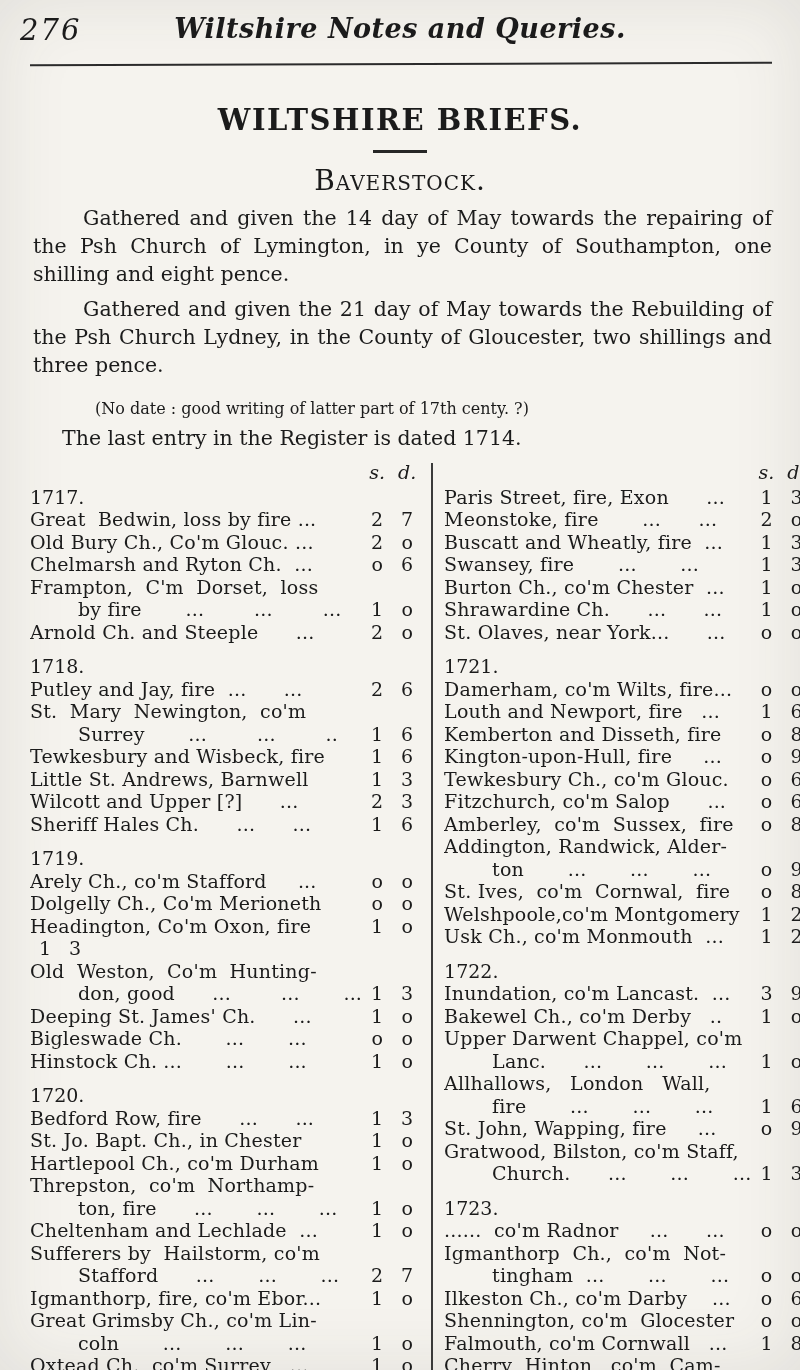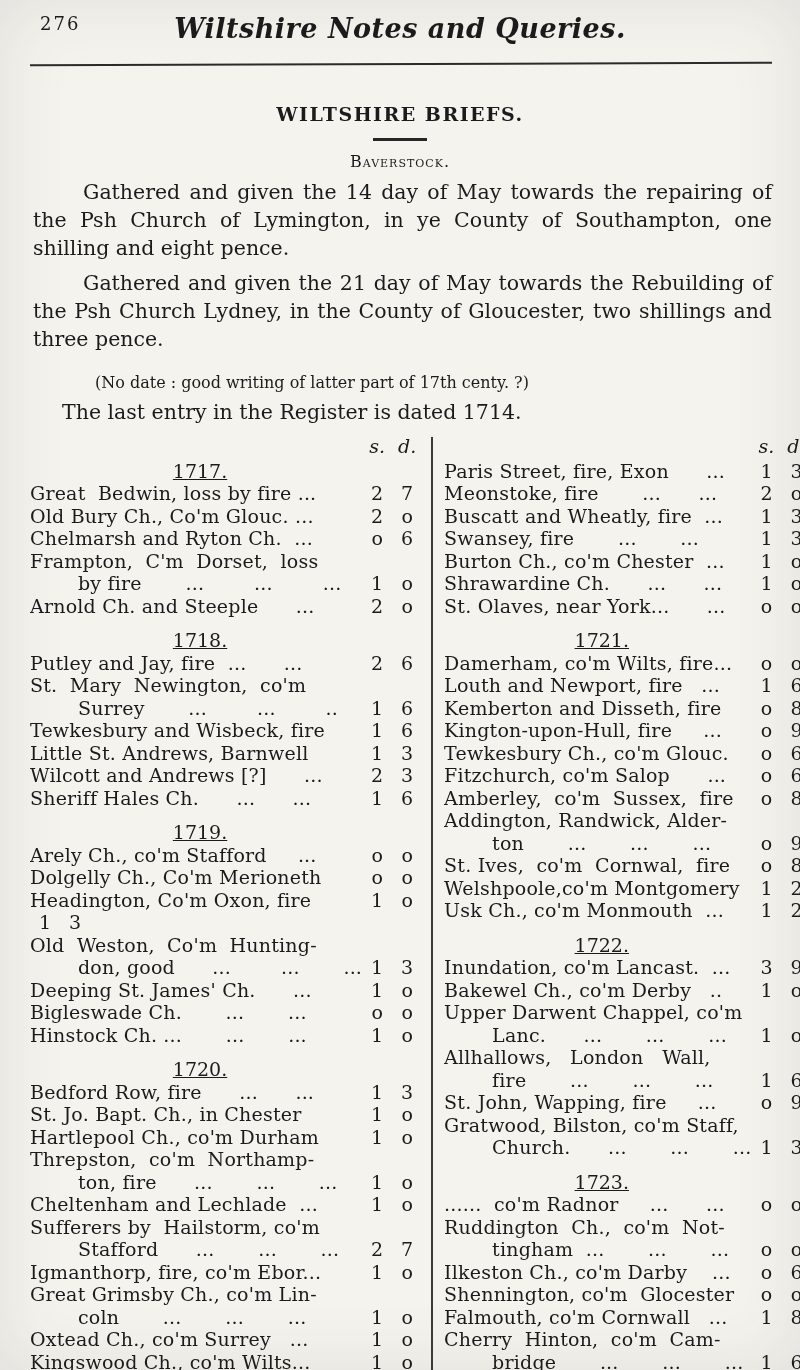--- a/index.html
+++ b/index.html
@@ -8,46 +8,46 @@
     width:800px; height:1370px;
     margin:0 auto;
     background:#f5f3ee;
     color:#1b1b1b;
     font-family:"DejaVu Serif","Liberation Serif",serif;
     overflow:hidden;
     box-shadow: inset 0 0 70px rgba(60,55,45,0.10);
   }
   
   .running-head { position:relative; padding-top:13px; height:42px; }
-  .page-number { position:absolute; left:40px; top:13px; font-size:18px; letter-spacing:2px; }
+  .page-number { position:absolute; left:20px; top:13px; font-size:29px; letter-spacing:2px;font-style:italic; }
   .running-title { display:block; text-align:center; font-style:italic; font-size:27px; letter-spacing:0.5px;font-weight:bold; }
   .head-rule { margin:8px 28px 0 30px; border-top:2px solid #2b2b2b; transform:rotate(-0.18deg); }
 
   
-  .article-title { margin:38px 0 0 0; text-align:center; font-size:19px; font-weight:bold; letter-spacing:1.5px; }
+  .article-title { margin:38px 0 0 0; text-align:center; font-size:29px; font-weight:bold; letter-spacing:1.5px; }
   .title-divider { width:54px; height:3px; background:#262626; margin:13px auto 0 auto; }
-  .section-heading { margin:11px 0 0 0; text-align:center; font-weight:normal; font-size:16px; font-variant:small-caps; letter-spacing:1px; }
+  .section-heading { margin:11px 0 0 0; text-align:center; font-weight:normal; font-size:28px; font-variant:small-caps; letter-spacing:1px; }
 
   
   .body-para { margin:7px 28px 0 33px; font-size:20.5px; line-height:28px; text-align:justify; text-indent:50px; }
   .date-note { margin:16px 28px 0 95px; font-size:16px; line-height:27px; }
   .register-note { margin:3px 28px 0 62px; font-size:20.5px; line-height:27px; }
 
   
   .ledger { display:flex; margin:9px 10px 0 30px; font-size:19px; line-height:22.5px; position:relative; }
   .col { display:block; }
   .col.left { flex:0 0 372px; }
   .col.right { flex:1; }
   .col-rule { flex:0 0 2px; background:#3a3a3a; margin:2px 11px 0 9px; }
   .row { display:flex; align-items:baseline; }
   .desc { flex:1; white-space:pre; overflow:hidden; letter-spacing:0.2px; }
   .desc.indent { padding-left:48px; }
   .s, .d { flex:0 0 30px; text-align:center; }
   .amount-head .s, .amount-head .d { font-style:italic; }
-  .year { text-align:center; padding-right:52px;text-decoration:underline; }
+  .year { padding-right:52px; }
   .group { margin-top:2px; }
   .group + .group { margin-top:12px; }
 </style>
 </head>
 <body>
 
 <div class="page">
 
   <header class="running-head">
     <span class="page-number">276</span>
@@ -137,21 +137,21 @@
     <span class="d">6</span>
   </div>
 
   <div class="row">
     <span class="desc">Little St. Andrews, Barnwell</span>
     <span class="s">1</span>
     <span class="d">3</span>
   </div>
 
   <div class="row">
-    <span class="desc">Wilcott and Andrews [?]      ...</span>
+    <span class="desc">Wilcott and Upper [?]      ...</span>
     <span class="s">2</span>
     <span class="d">3</span>
   </div>
 
   <div class="row">
     <span class="desc">Sheriff Hales Ch.      ...      ...</span>
     <span class="s">1</span>
     <span class="d">6</span>
   </div>
 </div>
@@ -478,21 +478,21 @@
         <div class="group">
   <div class="year">1723.</div>
 
   <div class="row">
     <span class="desc">......  co'm Radnor     ...      ...</span>
     <span class="s">o</span>
     <span class="d">o</span>
   </div>
 
   <div class="row">
-    <span class="desc">Ruddington  Ch.,  co'm  Not-</span>
+    <span class="desc">Igmanthorp  Ch.,  co'm  Not-</span>
     <span class="s"></span>
     <span class="d"></span>
   </div>
 
   <div class="row">
     <span class="desc indent">tingham  ...       ...       ...</span>
     <span class="s">o</span>
     <span class="d">o</span>
   </div>
 

